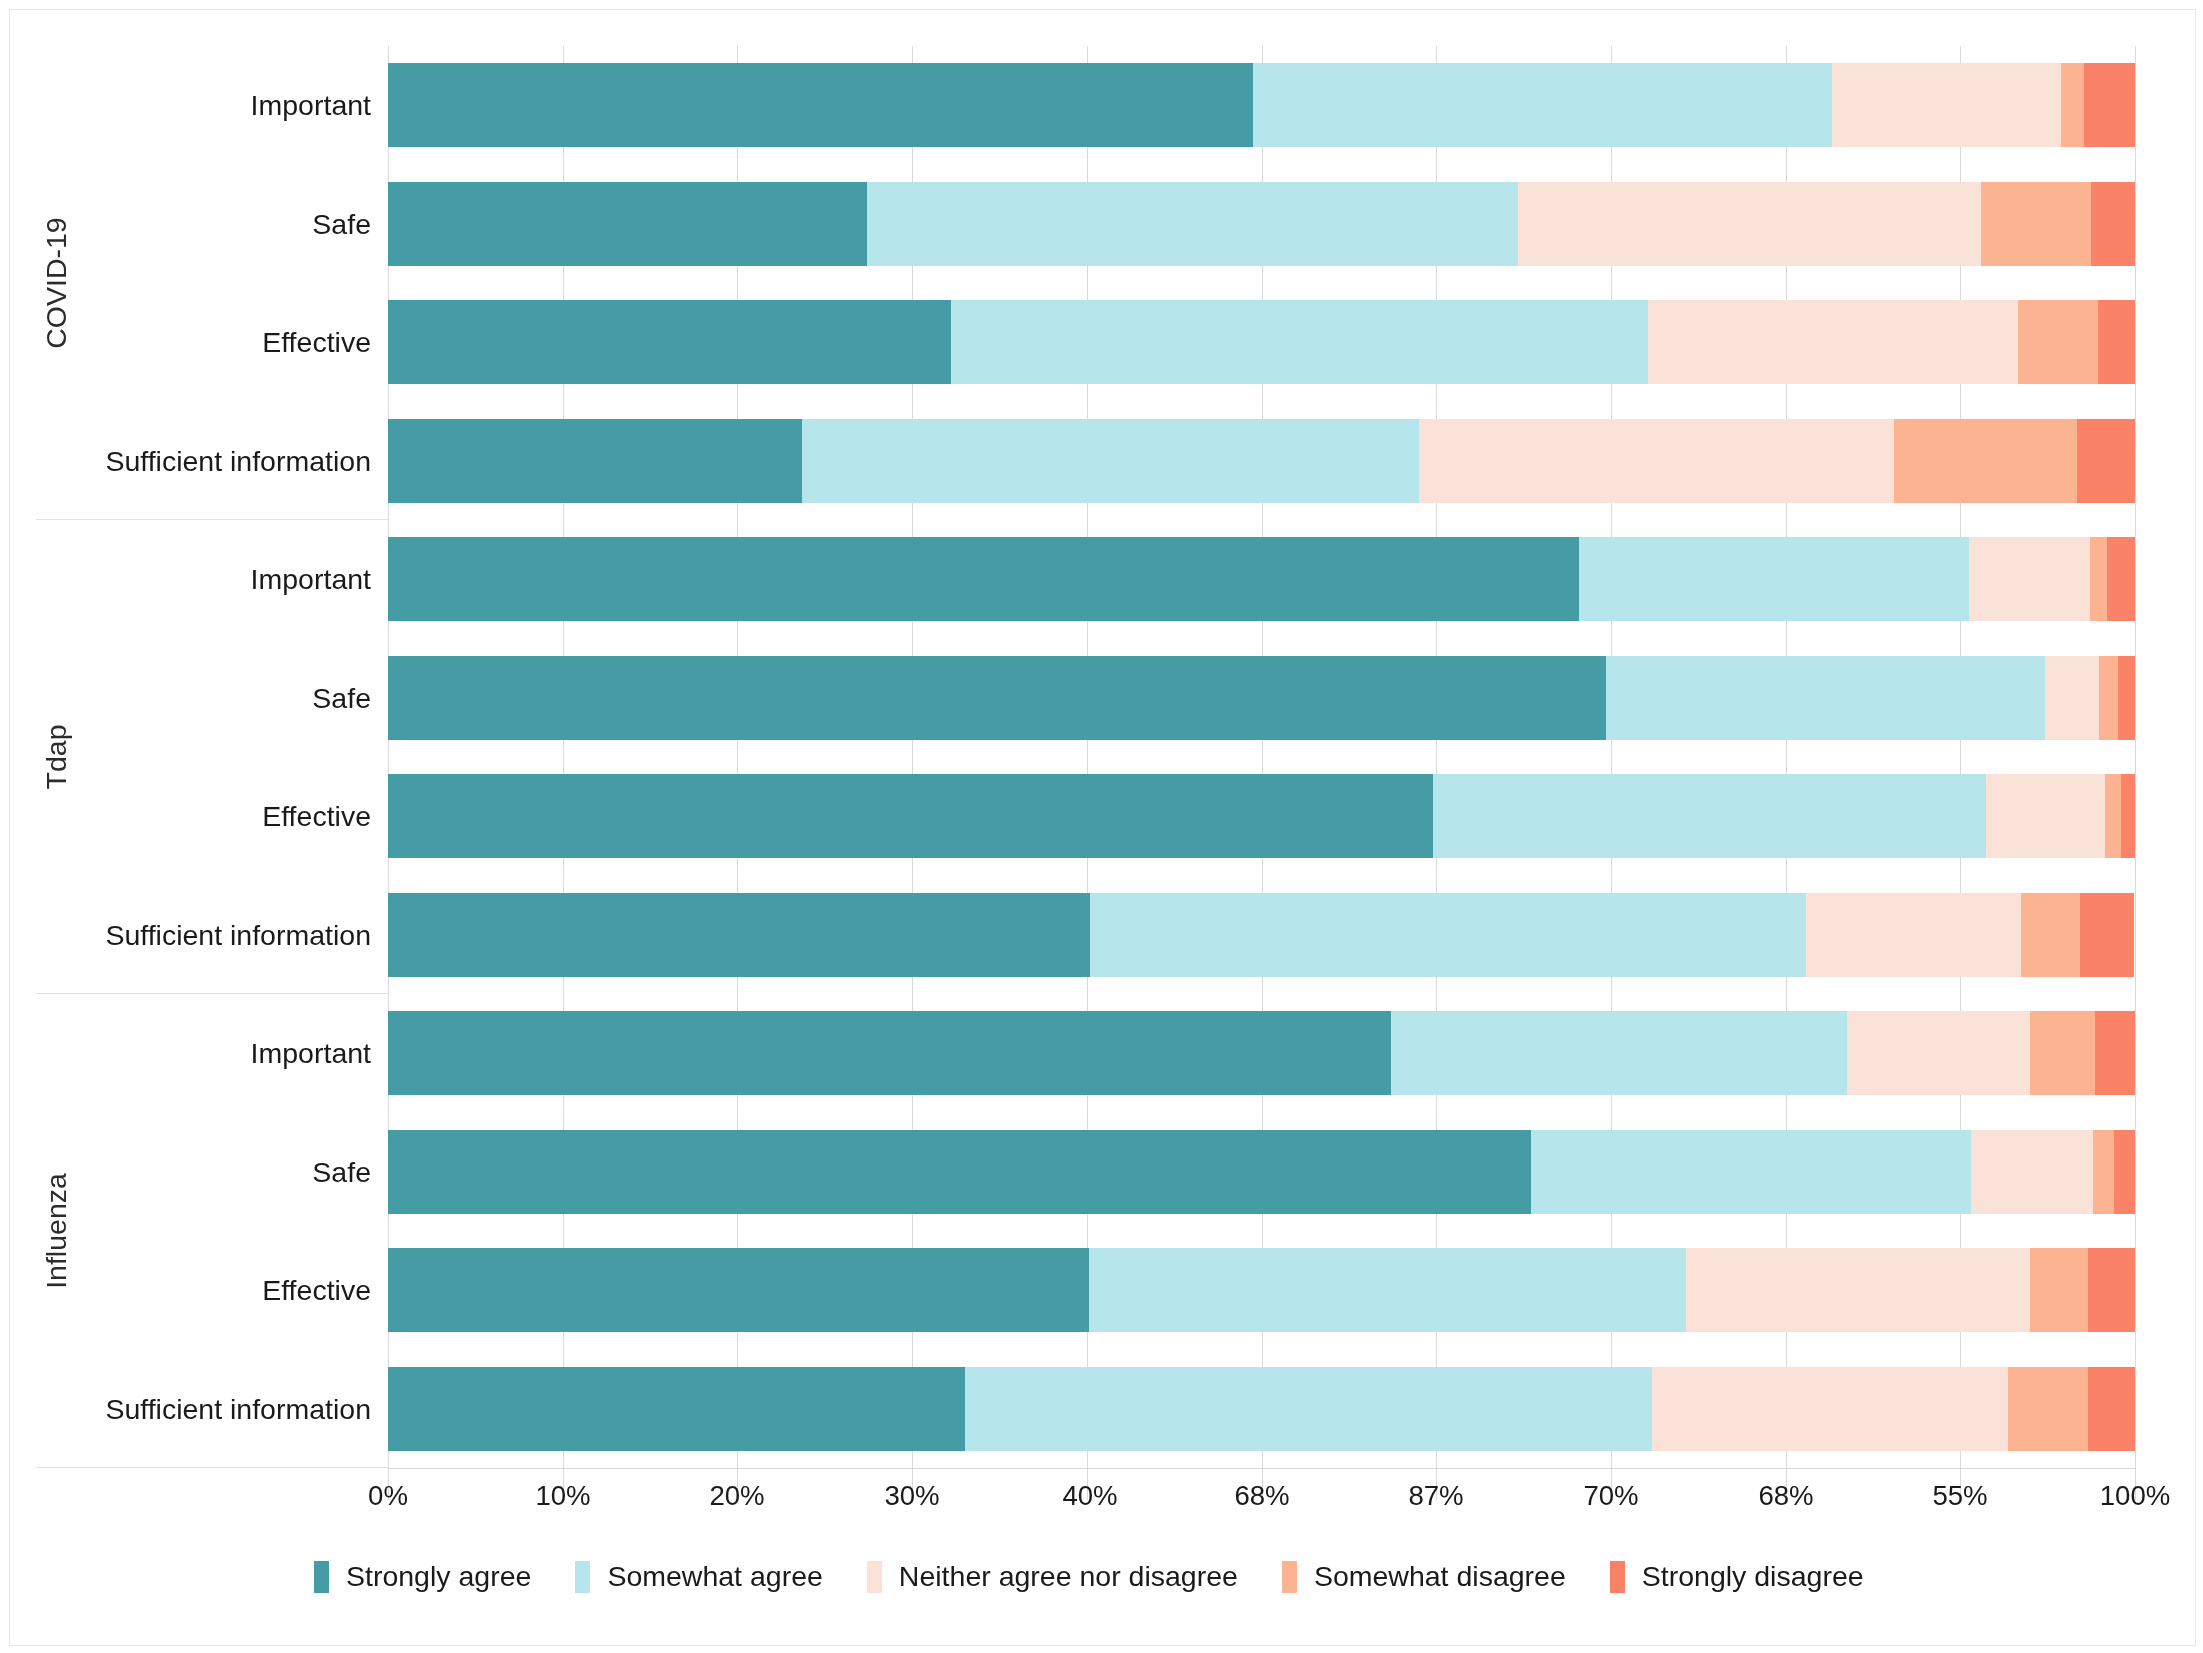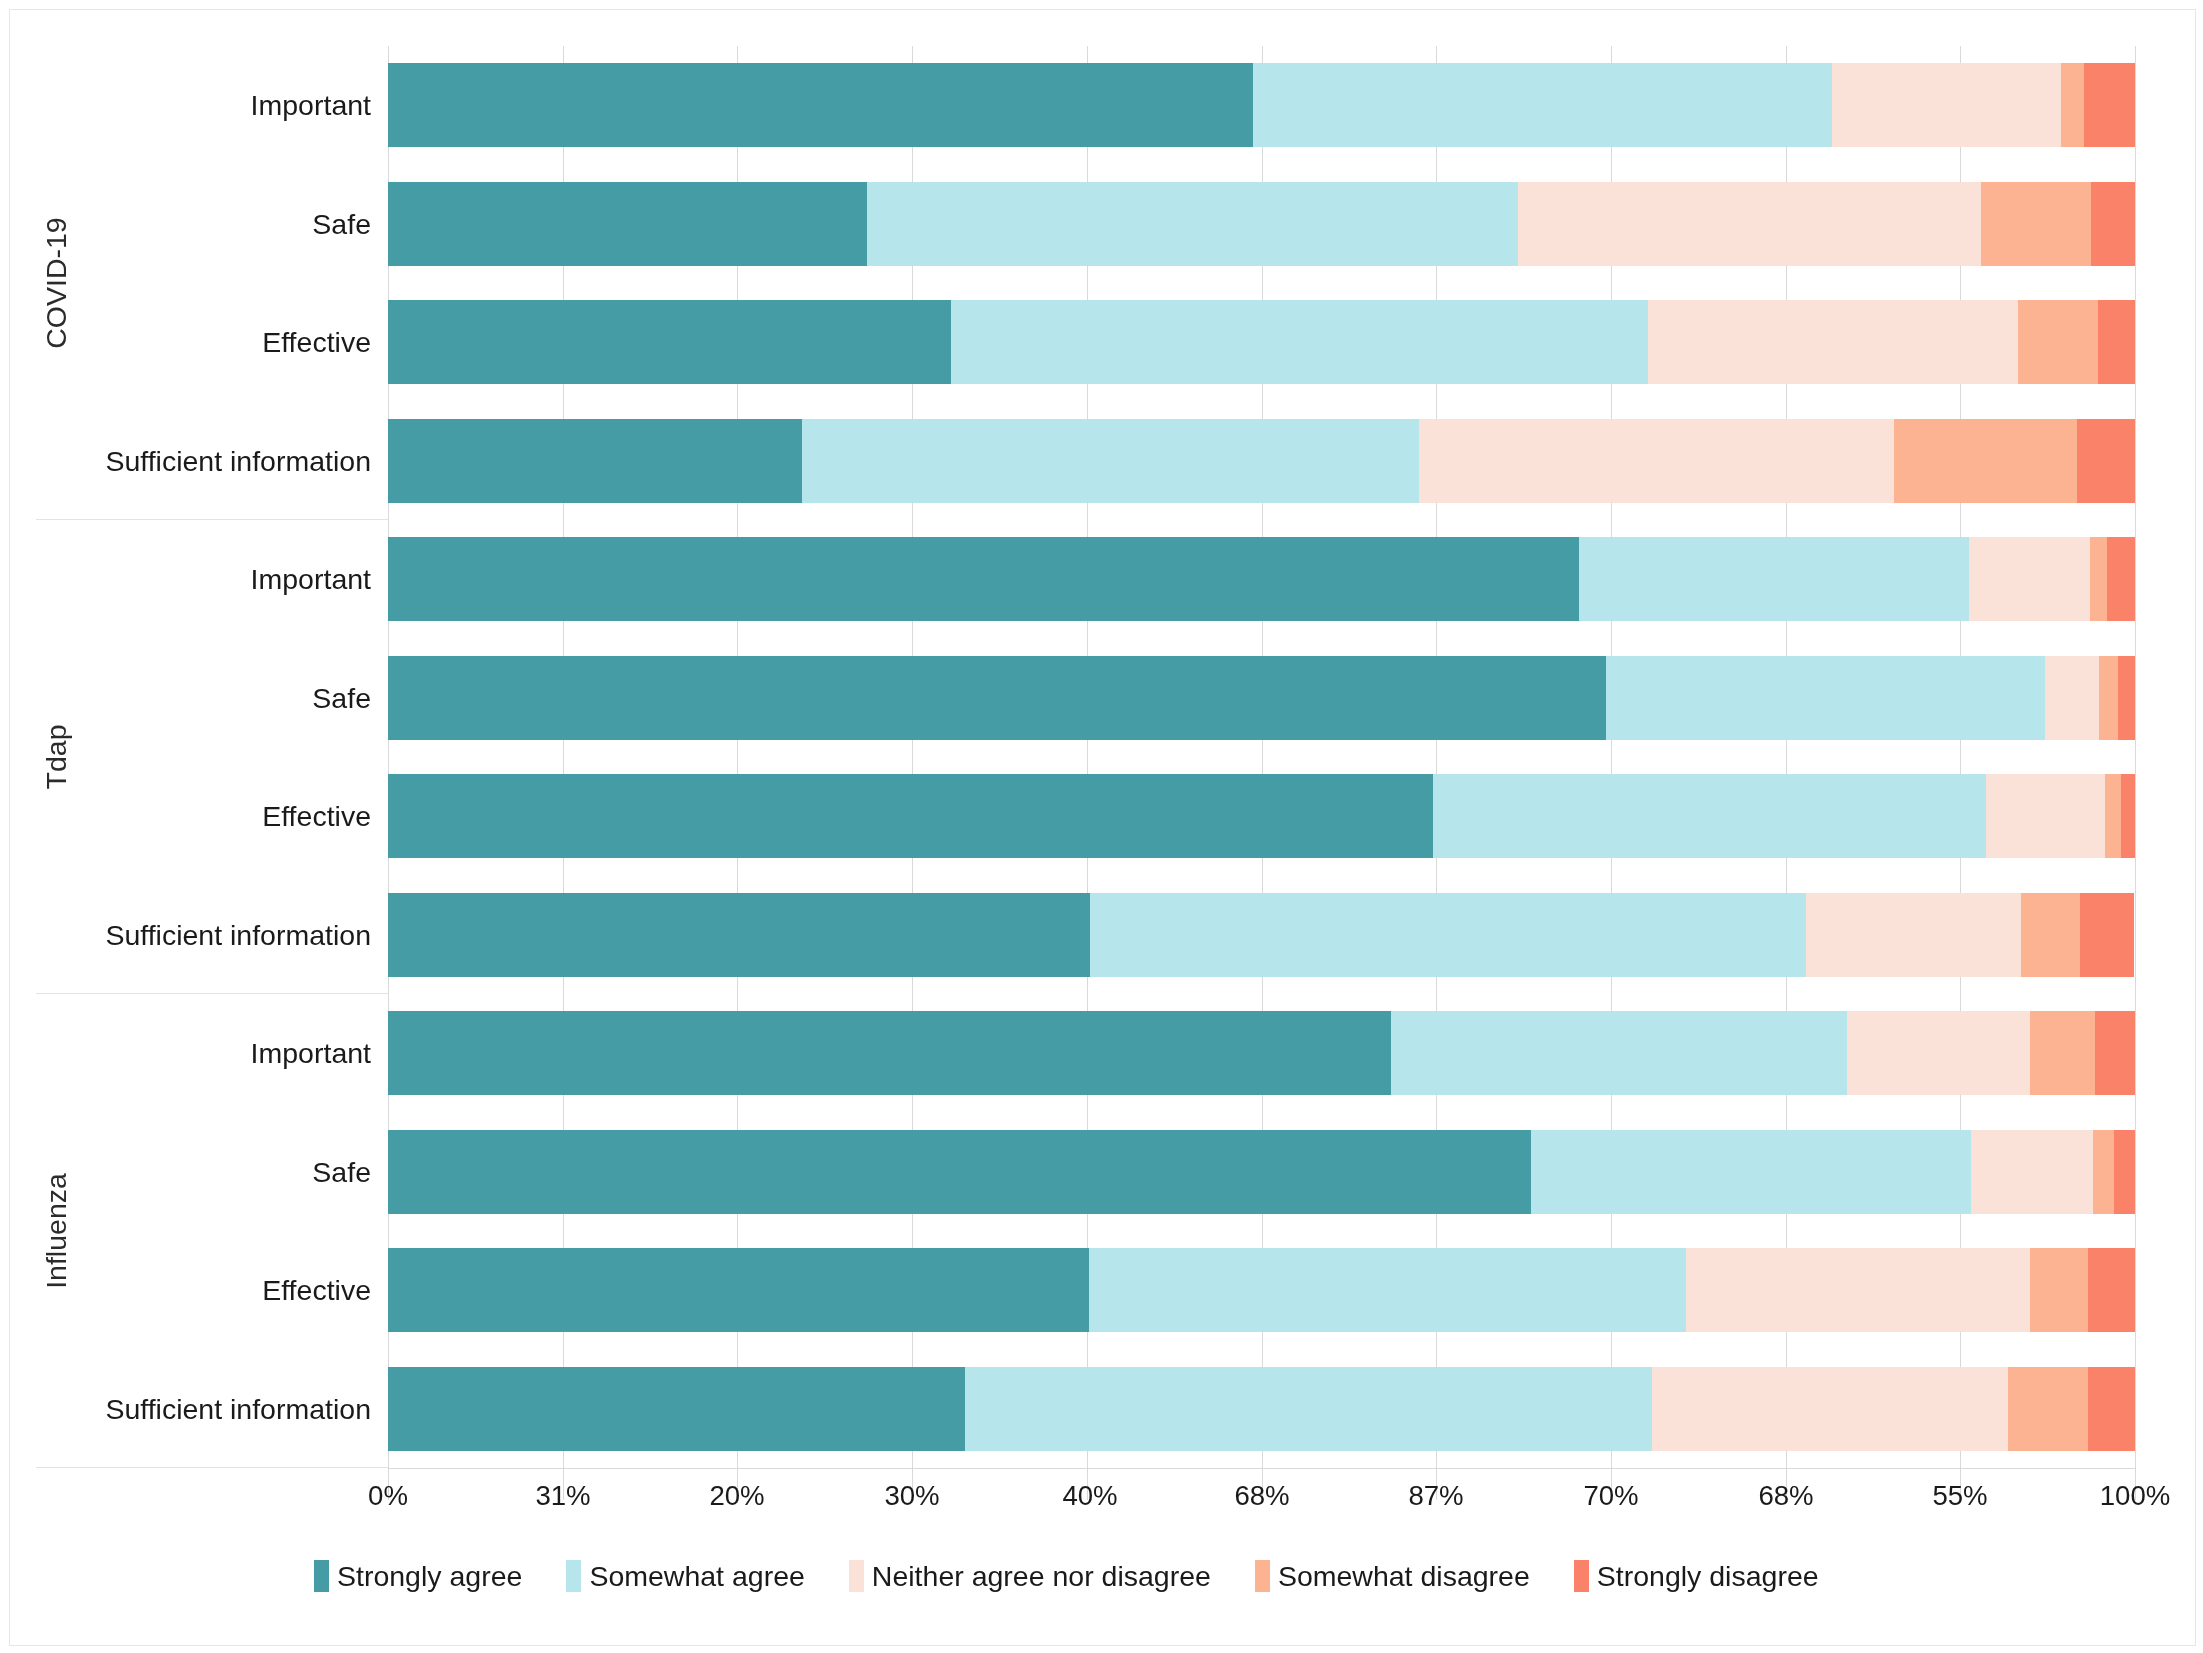--- a/index.html
+++ b/index.html
@@ -110,21 +110,21 @@
   .legend {
     position: absolute;
     left: 314px; top: 1560px;
     width: 1636px;
     display: flex;
     align-items: center;
     justify-content: flex-start;
     gap: 44px;
   }
   .legend-item {
-    display: flex; align-items: flex-start; gap: 8px;
+    display: flex; align-items: flex-end; gap: 17px;
     font-size: 28.5px; color: #1a1a1a; white-space: nowrap;
   }
   .legend-swatch {
     width: 15px; height: 32px; flex: 0 0 auto;
   }
 </style>
 </head>
 <body>
 
 <div id="page">
@@ -263,21 +263,21 @@
       <div class="xtickmark" style="left: 1048px;"></div>
       <div class="xtickmark" style="left: 1223px;"></div>
       <div class="xtickmark" style="left: 1398px;"></div>
       <div class="xtickmark" style="left: 1572px;"></div>
       <div class="xtickmark" style="left: 1747px;"></div>
     </div>
   <div class="axis-baseline"></div>
 
   <div class="xticks" id="xticks">
       <div class="xtick" style="left: 0px;">0%</div>
-      <div class="xtick" style="left: 175px;">31%</div>
+      <div class="xtick" style="left: 175px;">10%</div>
       <div class="xtick" style="left: 349px;">20%</div>
       <div class="xtick" style="left: 524px;">30%</div>
       <div class="xtick" style="left: 702px;">40%</div>
       <div class="xtick" style="left: 874px;">68%</div>
       <div class="xtick" style="left: 1048px;">87%</div>
       <div class="xtick" style="left: 1223px;">70%</div>
       <div class="xtick" style="left: 1398px;">68%</div>
       <div class="xtick" style="left: 1572px;">55%</div>
       <div class="xtick" style="left: 1747px;">100%</div>
     </div>

